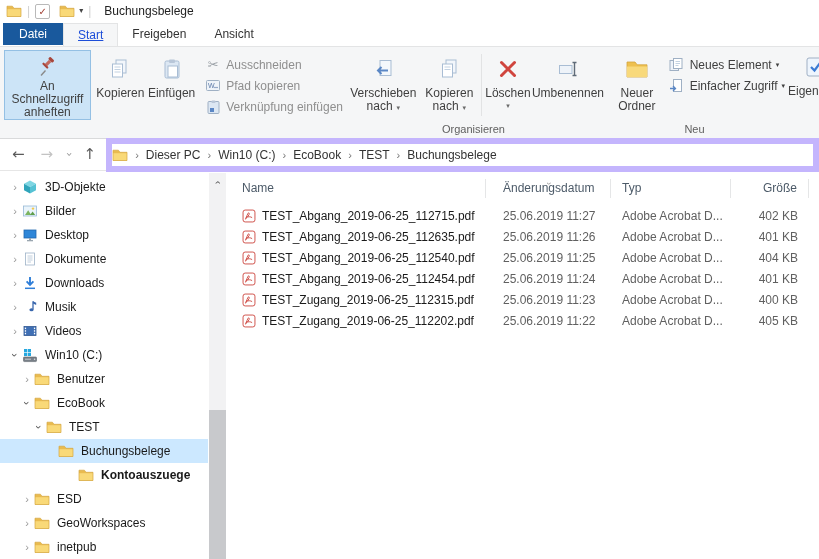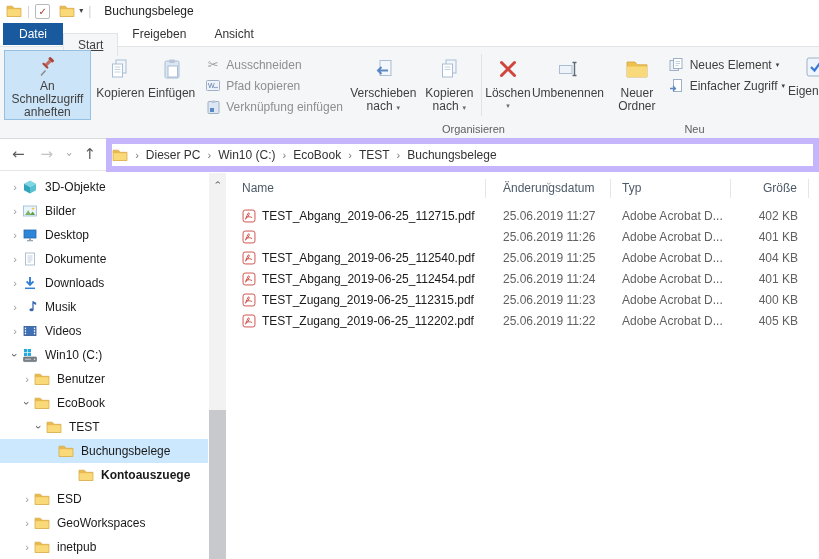--- a/index.html
+++ b/index.html
@@ -11,21 +11,21 @@
   .qat-sep{color:#d0d0d0;margin:0 5px;font-size:12px;}
   .qat-ico{display:inline-flex;width:16px;height:16px;align-items:center;justify-content:center;}
   .qat-drop{font-family:"DejaVu Sans",sans-serif;font-size:8px;color:#444;margin-left:4px;line-height:8px;}
   .win-title{margin-left:8px;color:#222;}
   .chk-box{width:13px;height:13px;border:1px solid #b9b9b9;background:#fff;border-radius:2px;
     display:flex;align-items:center;justify-content:center;color:#a23f33;font-size:10px;font-weight:bold;}
   
   .tabrow{height:24px;display:flex;align-items:center;background:#fff;border-bottom:1px solid #e3e4e5;padding-left:3px;}
   .tab{padding:4px 14px;cursor:default;color:#333;}
   .tab.file{background:#19599d;color:#fff;padding:4px 16px;}
-  .tab.active{background:#f5f6f7;border:1px solid #e3e4e5;border-bottom:none;position:relative;top:10px;color:#404040;text-decoration:underline;}
+  .tab.active{background:#f5f6f7;border:1px solid #e3e4e5;border-bottom:none;position:relative;top:0;color:#1d4ed8;text-decoration:underline;}
   
   .ribbon{height:91px;background:#f5f6f7;border-bottom:1px solid #d9dadb;display:flex;align-items:stretch;}
   .rgroup{position:relative;display:flex;flex-direction:column;}
   .rgroup .content{flex:1;display:flex;align-items:flex-start;padding-top:3px;}
   .rgroup .glabel{height:16px;text-align:center;color:#5f5f5f;font-size:11px;line-height:14px;}
   .gsep{width:1px;background:#e2e3e4;margin:4px 0 4px 0;}
   .bigbtn{display:flex;flex-direction:column;align-items:center;text-align:center;
     color:#3f3f3f;line-height:13px;padding-top:3px;height:66px;}
   .bigbtn .bico{height:32px;display:flex;align-items:center;justify-content:center;margin-bottom:2px;}
   .bigbtn.hl{background:#cce4f7;border:1px solid #94c0e4;padding-top:2px;}
@@ -495,20 +495,21 @@
             </div>
             <div class="fcell meta col-1">25.06.2019 11:27</div>
             <div class="fcell meta col-2">Adobe Acrobat D...</div>
             <div class="fcell meta col-3">402 KB</div>
           </div>
           <div class="frow">
             <div class="fcell col-0 namewrap">
               <svg class="pdfico">
                 <use href="#ic-pdf"></use>
               </svg>
+              <span class="fname">TEST_Abgang_2019-06-25_112635.pdf</span>
             </div>
             <div class="fcell meta col-1">25.06.2019 11:26</div>
             <div class="fcell meta col-2">Adobe Acrobat D...</div>
             <div class="fcell meta col-3">401 KB</div>
           </div>
           <div class="frow">
             <div class="fcell col-0 namewrap">
               <svg class="pdfico">
                 <use href="#ic-pdf"></use>
               </svg>

